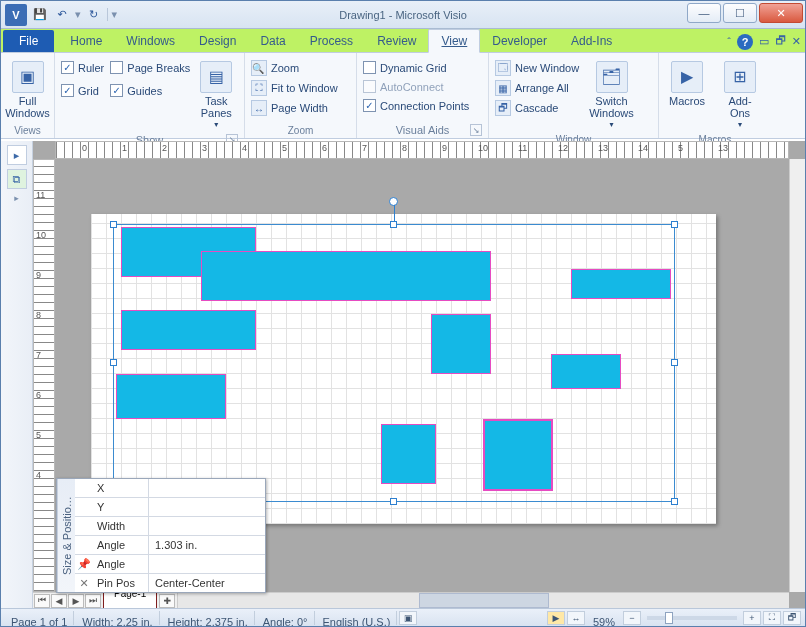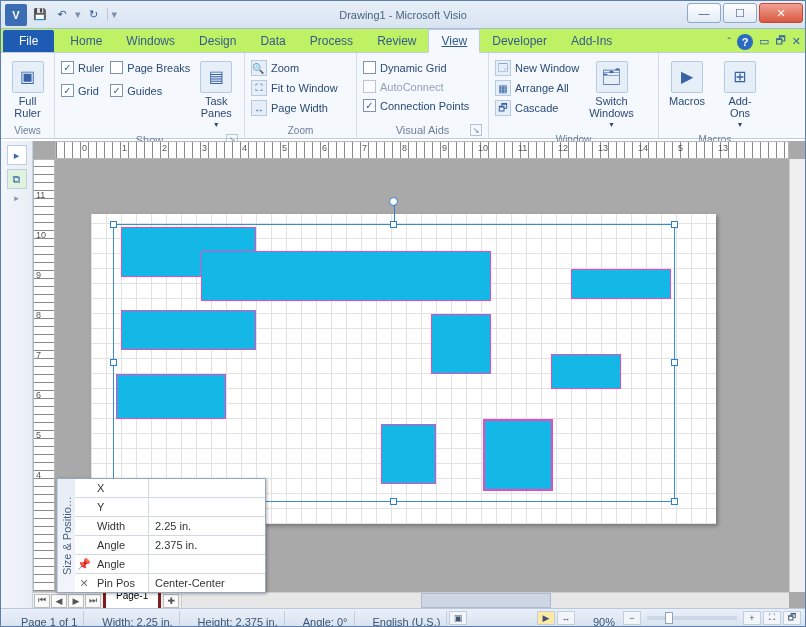--- a/index.html
+++ b/index.html
@@ -55,36 +55,36 @@
           background-image:
             repeating-linear-gradient(0deg,#e2e2e2 0,#e2e2e2 1px,transparent 1px,transparent 15px),
             repeating-linear-gradient(90deg,#e2e2e2 0,#e2e2e2 1px,transparent 1px,transparent 15px);}
   .shape { position:absolute; background:#14b8e6; border:1px solid #e64bc1; }
   .sel-bounds { position:absolute; border:1px solid #3b8bd0; pointer-events:none;}
   .handle { position:absolute; width:7px;height:7px; background:#fff; border:1px solid #2d7fcf; }
   .rot { position:absolute; width:9px;height:9px;border-radius:50%;background:#fff;border:1px solid #2d7fcf;}
 
   .scroll-v { position:absolute; top:18px; right:0; bottom:16px; width:16px; background:#efefef; border-left:1px solid #ccc;}
   .scroll-h { position:absolute; bottom:0; left:32px; right:16px; height:16px; background:#efefef; border-top:1px solid #ccc; display:flex; align-items:center;}
-  .pagetab { background:#fff; border:3px solid #7f1d1d; padding:0 10px; height:30px; line-height:13px; margin-left:2px; font-size:10px;}
+  .pagetab { background:#fff; border:1px solid #7f1d1d; padding:0 10px; height:30px; line-height:13px; margin-left:2px; font-size:10px;}
   .navbtn { width:16px;height:14px;border:1px solid #bbb;background:#fafafa;display:flex;align-items:center;justify-content:center;font-size:9px;color:#555;margin-left:1px;}
 
   
   .sp-pane { position:absolute; left:55px; bottom:15px; width:210px; background:#fff; border:1px solid #9aa7ba; box-shadow:1px 1px 3px rgba(0,0,0,.3); font-size:11px;}
   .sp-title { writing-mode:vertical-rl; transform:rotate(180deg); background:linear-gradient(#f2f5fa,#e7edf6); border-right:1px solid #c6cfdd; width:18px; display:flex;align-items:center;justify-content:center; color:#4a617f; padding:4px 0; position:absolute; left:0; top:0; bottom:0;}
   .sp-body { margin-left:18px; }
   .sp-row { display:flex; border-top:1px solid #d3d9e3; }
   .sp-row:first-child{border-top:none;}
   .sp-ic { width:18px; display:flex;align-items:center;justify-content:center; color:#777;}
   .sp-lab { width:56px; padding:3px 4px; border-right:1px solid #d3d9e3; color:#333;}
   .sp-val { flex:1; padding:3px 6px; color:#333;}
 
   
   .statusbar { position:absolute; left:0; right:0; bottom:0; height:18px; background:linear-gradient(#eaf0f9,#d9e3f1); border-top:1px solid #b9c7da; display:flex; align-items:center; font-size:10px; color:#3d5573; gap:2px; padding:0 4px;}
-  .statusbar .cell { padding:4px 6px; border-right:1px solid #c2cedd; height:14px; line-height:14px;margin-left:10px;}
+  .statusbar .cell { padding:4px 6px; border-right:1px solid #c2cedd; height:14px; line-height:14px;}
   .statusbar .spacer { flex:1; }
   .statbtn { width:18px;height:14px;border:1px solid #c2cedd;background:#f2f6fb;display:flex;align-items:center;justify-content:center;font-size:9px;}
   .zoom-slider { width:90px;height:4px;background:#cdd8e7;position:relative;margin:0 4px;}
   .zoom-slider .thumb{position:absolute;top:-4px;left:20%;width:8px;height:12px;background:#fff;border:1px solid #8ea3c0;}
 
   
   .rnum { position:absolute; font-size:9px; color:#555; top:1px; }
   .rnumv { position:absolute; font-size:9px; color:#555; left:2px; }
 </style>
 </head>
@@ -127,21 +127,21 @@
   </div>
 </div>
 
 <div class="ribbon">
 
   <div class="group" style="width:54px">
     <div class="group-body" style="justify-content:center">
       <div class="bigbtn">
         <div class="ico">▣</div>
         <span style="white-space:pre-line">Full
-Ruler</span>
+Windows</span>
       </div>
     </div>
     <div class="group-label">Views</div>
   </div>
 
   <div class="group" style="width:190px">
     <div class="group-body">
       <div class="col" style="gap:6px">
         <div class="chkrow">
             <span class="box">✓</span>
@@ -345,26 +345,25 @@
           <div class="sp-ic"></div>
           <div class="sp-lab">X</div>
         </div>
       <div class="sp-row">
           <div class="sp-ic"></div>
           <div class="sp-lab">Y</div>
         </div>
       <div class="sp-row">
           <div class="sp-ic"></div>
           <div class="sp-lab">Width</div>
-          <div class="sp-val">2.25 in.</div>
         </div>
       <div class="sp-row">
           <div class="sp-ic"></div>
           <div class="sp-lab">Angle</div>
-          <div class="sp-val">2.375 in.</div>
+          <div class="sp-val">1.303 in.</div>
         </div>
       <div class="sp-row">
           <div class="sp-ic">📌</div>
           <div class="sp-lab">Angle</div>
         </div>
       <div class="sp-row">
           <div class="sp-ic">✕</div>
           <div class="sp-lab">Pin Pos</div>
           <div class="sp-val">Center-Center</div>
         </div>
@@ -375,21 +374,21 @@
 <div class="statusbar">
   <div class="cell">Page 1 of 1</div>
   <div class="cell">Width: 2.25 in.</div>
   <div class="cell">Height: 2.375 in.</div>
   <div class="cell">Angle: 0°</div>
   <div class="cell">English (U.S.)</div>
   <div class="statbtn">▣</div>
   <div class="spacer"></div>
   <div class="statbtn" style="background:#ffe8a6">▶</div>
   <div class="statbtn">↔</div>
-  <div class="cell" style="border:none">90%</div>
+  <div class="cell" style="border:none">59%</div>
   <div class="statbtn">−</div>
   <div class="zoom-slider">
       <div class="thumb"></div>
     </div>
   <div class="statbtn">+</div>
   <div class="statbtn">⛶</div>
   <div class="statbtn">🗗</div>
 </div>
 
 </body></html>

